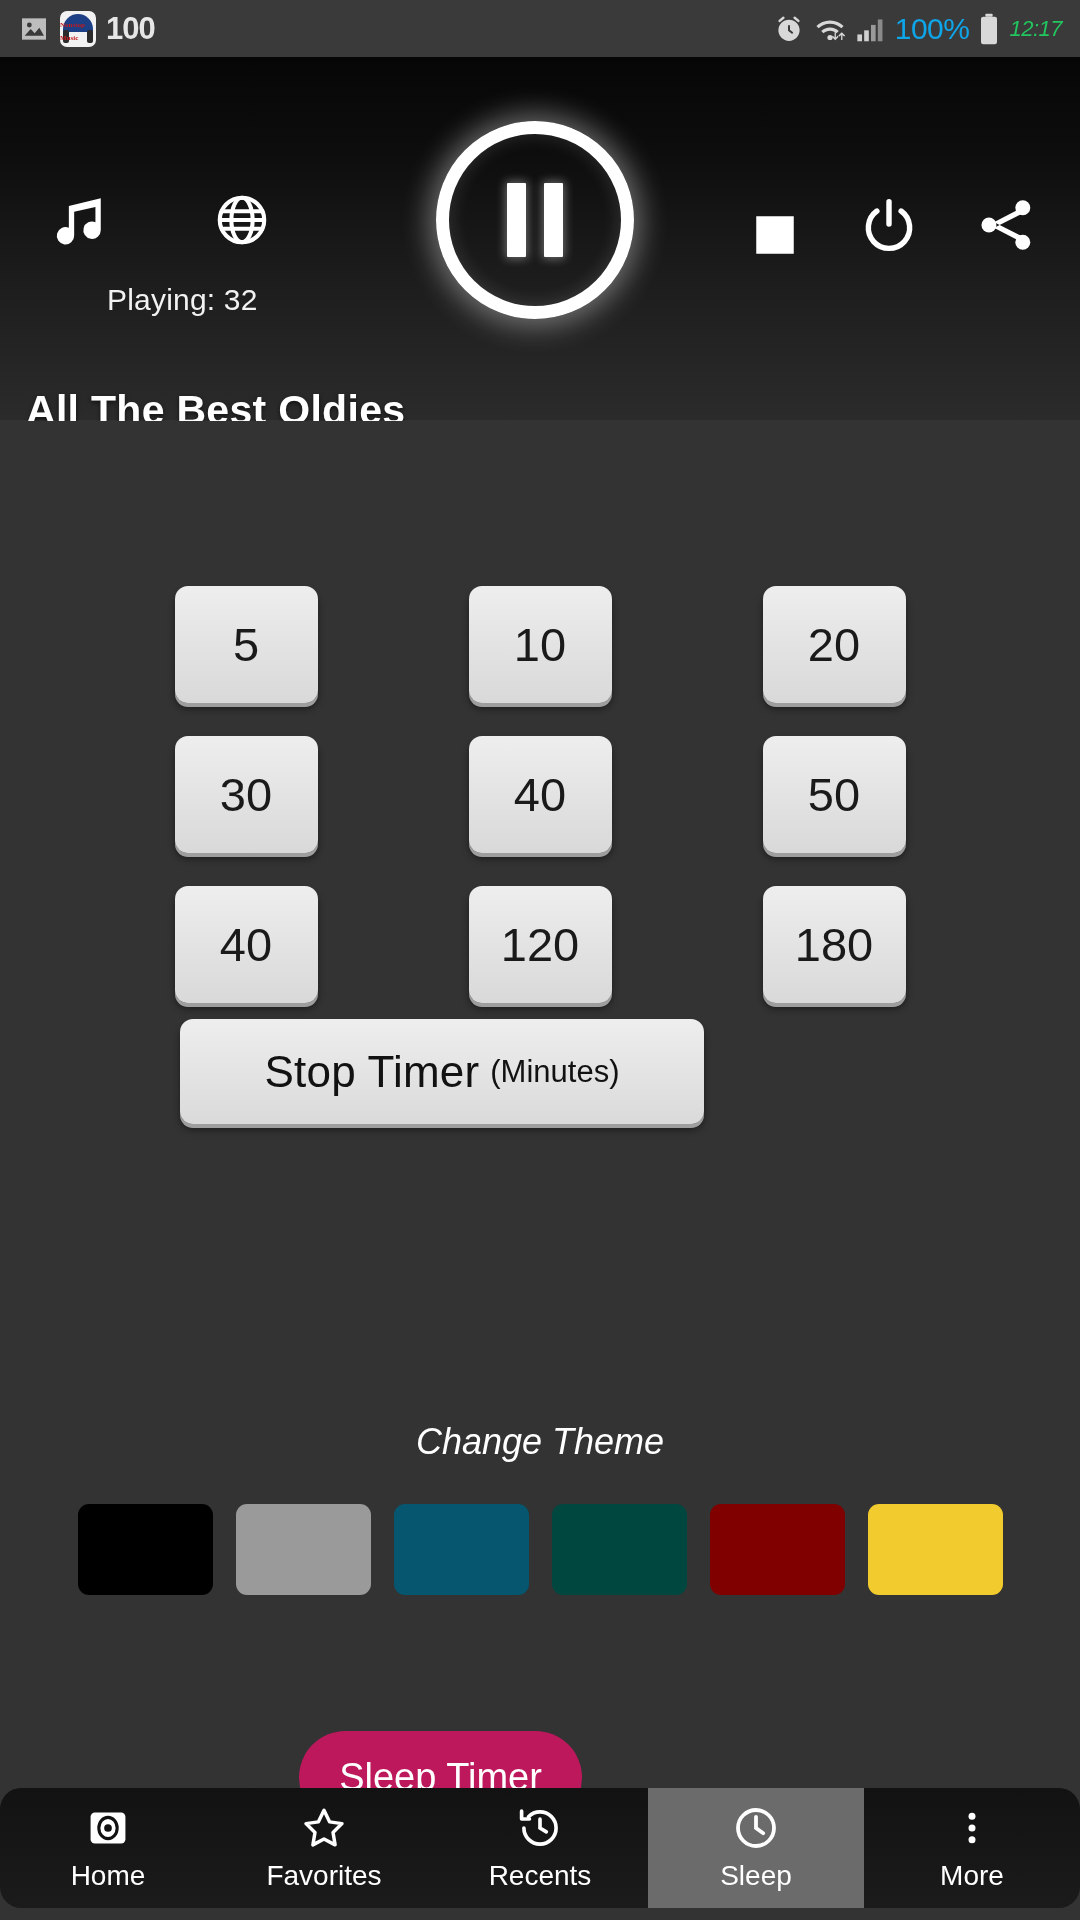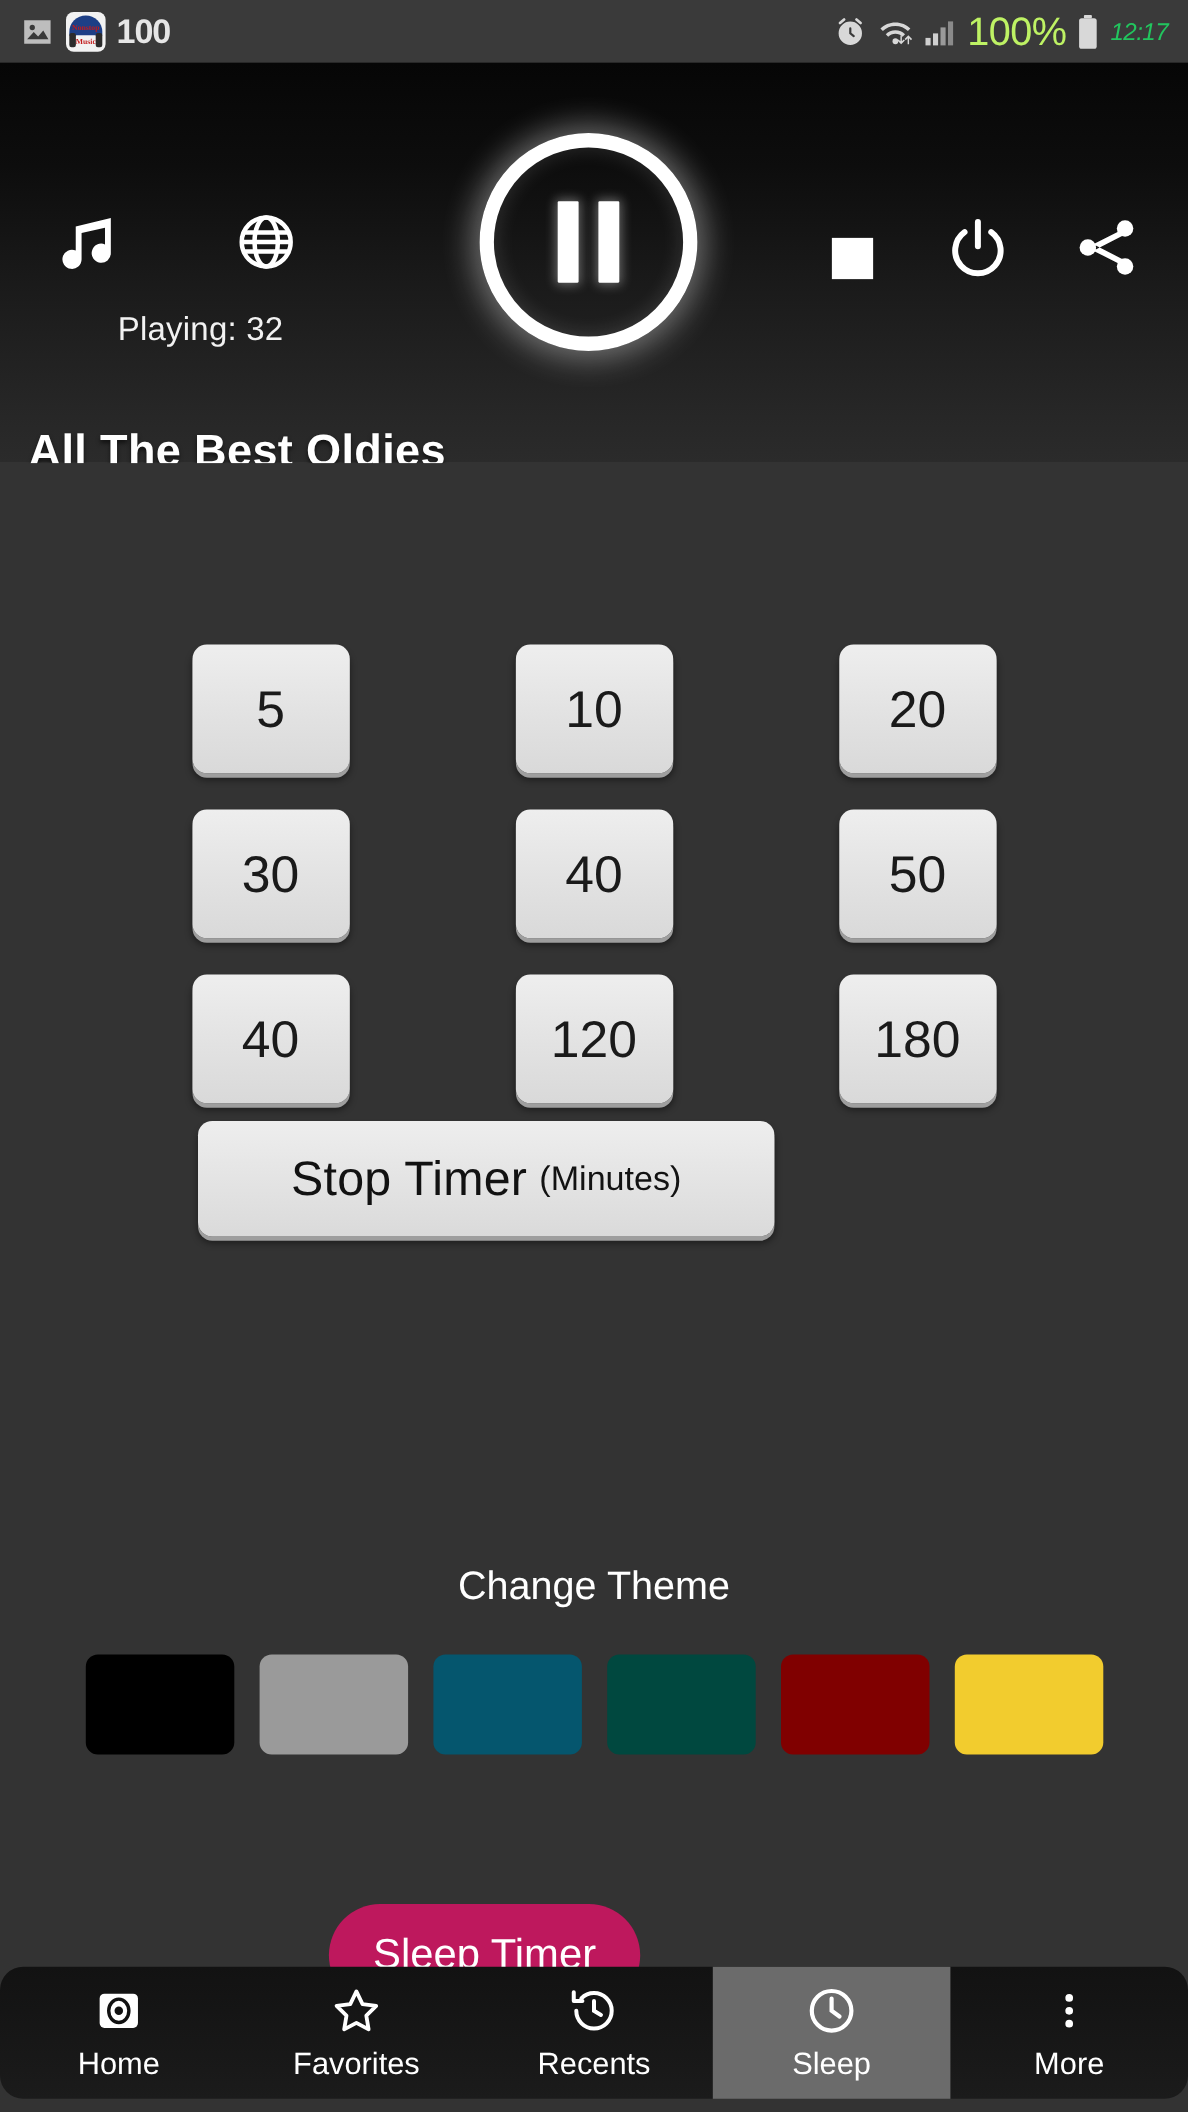--- a/index.html
+++ b/index.html
@@ -20,21 +20,21 @@
     padding:0 18px;
     color:#d8d8d8;
   }
   .sb-left{ display:flex; align-items:center; gap:10px; }
   .sb-right{ margin-left:auto; display:flex; align-items:center; gap:9px; }
   .sb-icon{ display:flex; align-items:center; justify-content:center; }
   .app-badge{
     width:36px; height:36px; border-radius:7px;
     background:#f2f2f2;
     display:flex; flex-direction:column;
-    align-items:center; justify-content:center;
+    align-items:flex-start; justify-content:center;
     overflow:hidden; position:relative;
   }
   .app-badge .arc{
     position:absolute; top:3px; left:3px;
     width:30px; height:18px;
     border-radius:15px 15px 0 0;
     background:#1d3f86;
   }
   .app-badge .txt{
     position:relative; z-index:2;
@@ -43,21 +43,21 @@
     font-family:"Liberation Serif", serif;
     margin-top:6px;
   }
   .app-badge .ear-l,.app-badge .ear-r{
     position:absolute; bottom:4px; width:6px; height:13px;
     background:#2b2b2b; border-radius:2px;
   }
   .app-badge .ear-l{ left:3px; }
   .app-badge .ear-r{ right:3px; }
   .sb-count{ font-size:31px; font-weight:700; letter-spacing:-1px; color:#e6e6e6; }
-  .sb-pct{ font-size:36px; color:#bef264; letter-spacing:-0.5px;}
+  .sb-pct{ font-size:30px; color:#0ea5e9; letter-spacing:-0.5px;}
   .sb-time{ font-size:22px; color:#22c55e; letter-spacing:-0.5px;font-style:italic; }
 
   
   .player{
     position:absolute; top:57px; left:0;
     width:1080px; height:363px;
     background:linear-gradient(180deg,#060606 0%,#0d0d0d 26%,#1c1c1c 60%,#262626 86%,#2b2b2b 100%);
   }
   .ctrl{
     display:flex; align-items:center; justify-content:center;
@@ -144,21 +144,21 @@
     display:flex; align-items:center; justify-content:center;
     cursor:pointer;
     color:#121212;
   }
   .stop-main{ font-size:44px; letter-spacing:0.2px; }
   .stop-sub{ font-size:31px; margin-left:11px; }
 
   .theme-label{
     position:absolute; top:1000px; left:0; width:1080px;
     text-align:center;
-    font-size:36px; color:#ffffff; font-weight:500;
+    font-size:36px; color:#ffffff; font-weight:500;font-style:italic;
   }
   .swatch-row{
     position:absolute; top:1083px; left:0; width:1080px;
     display:flex; justify-content:center; gap:23px;
   }
   .swatch{
     width:135px; height:91px;
     border-radius:11px;
     border:none; cursor:pointer;
   }

